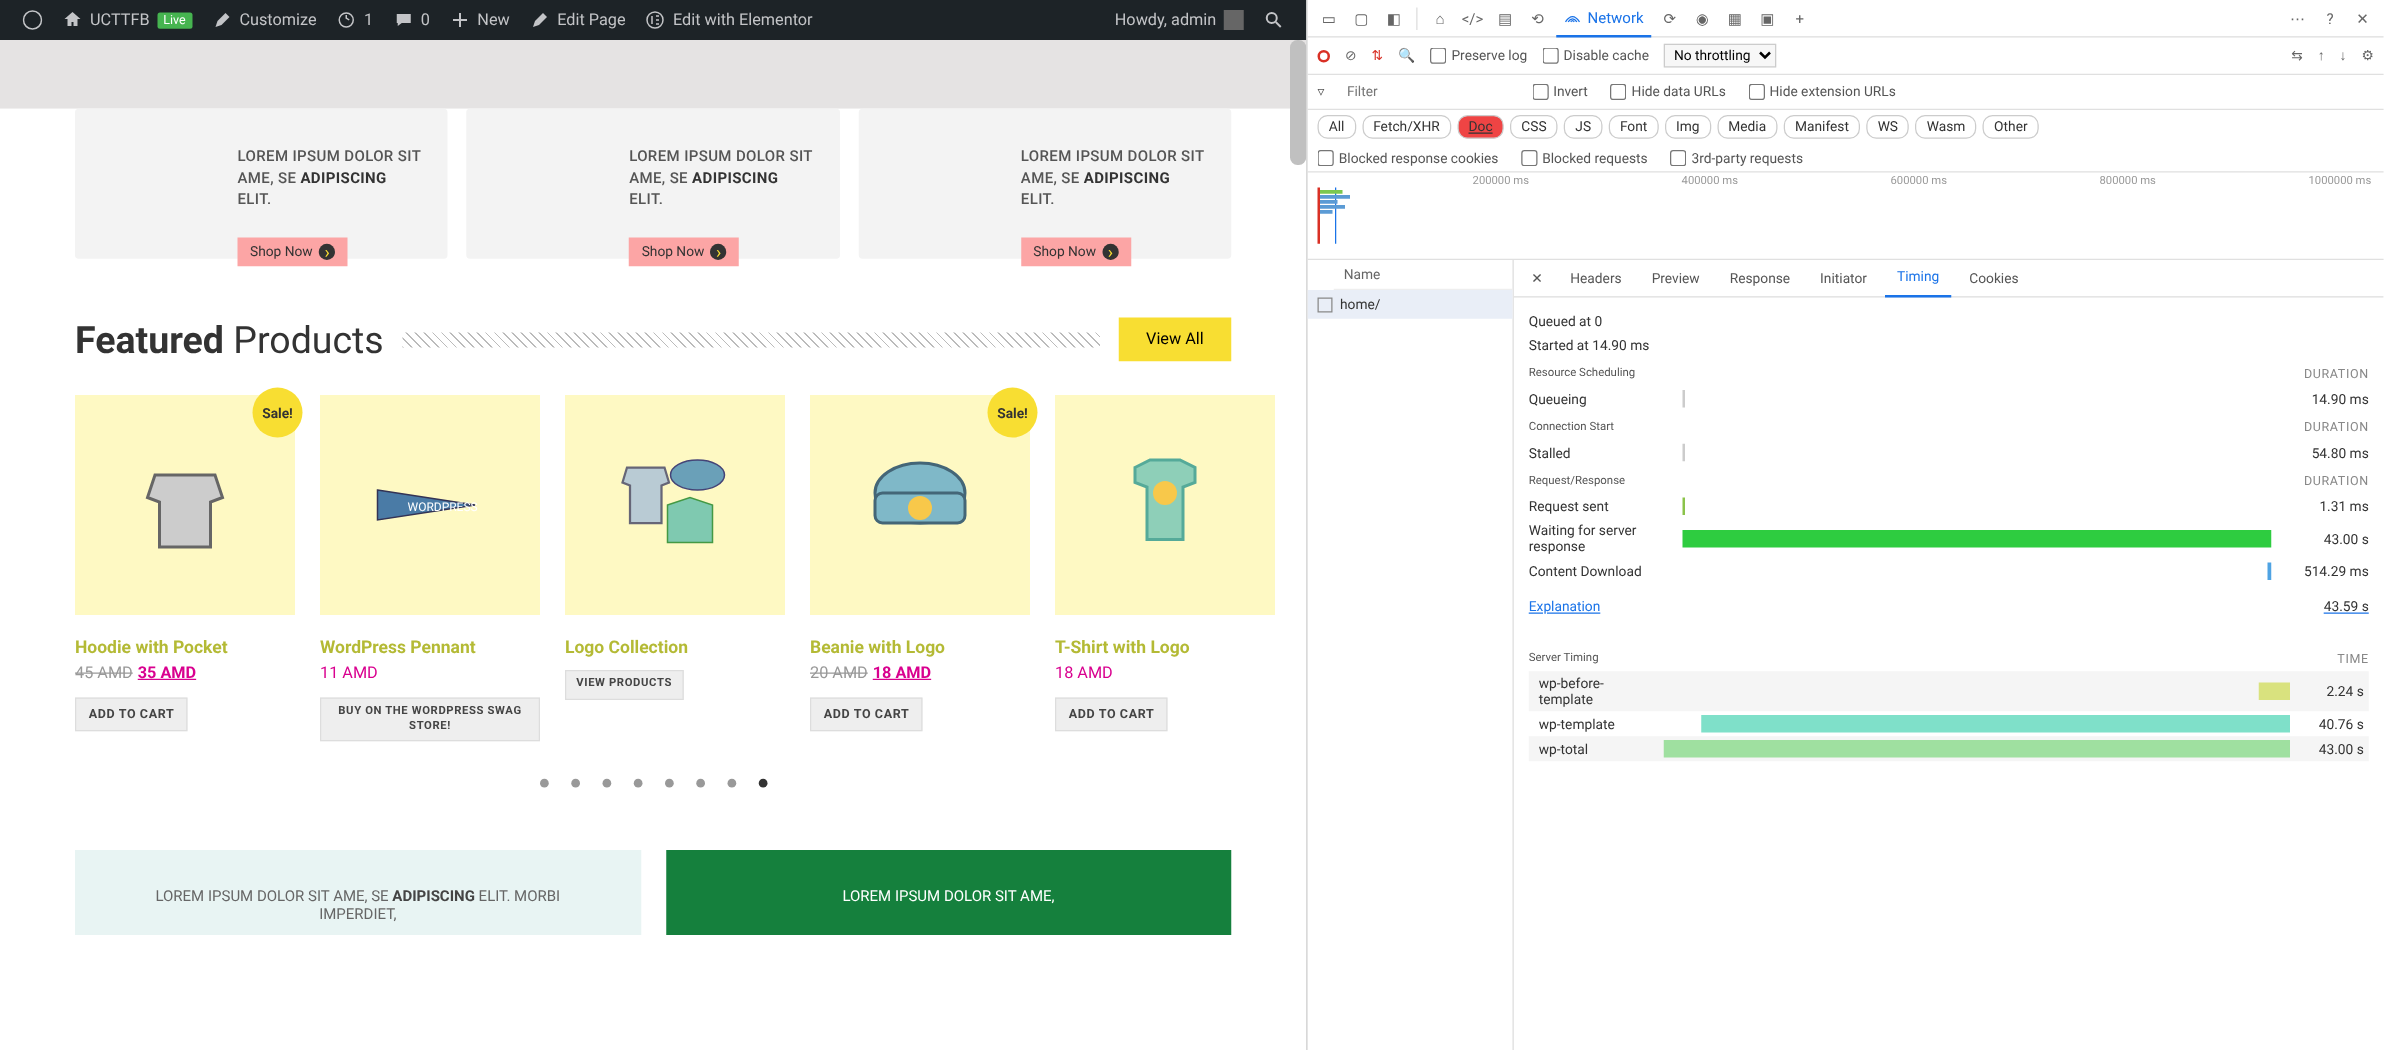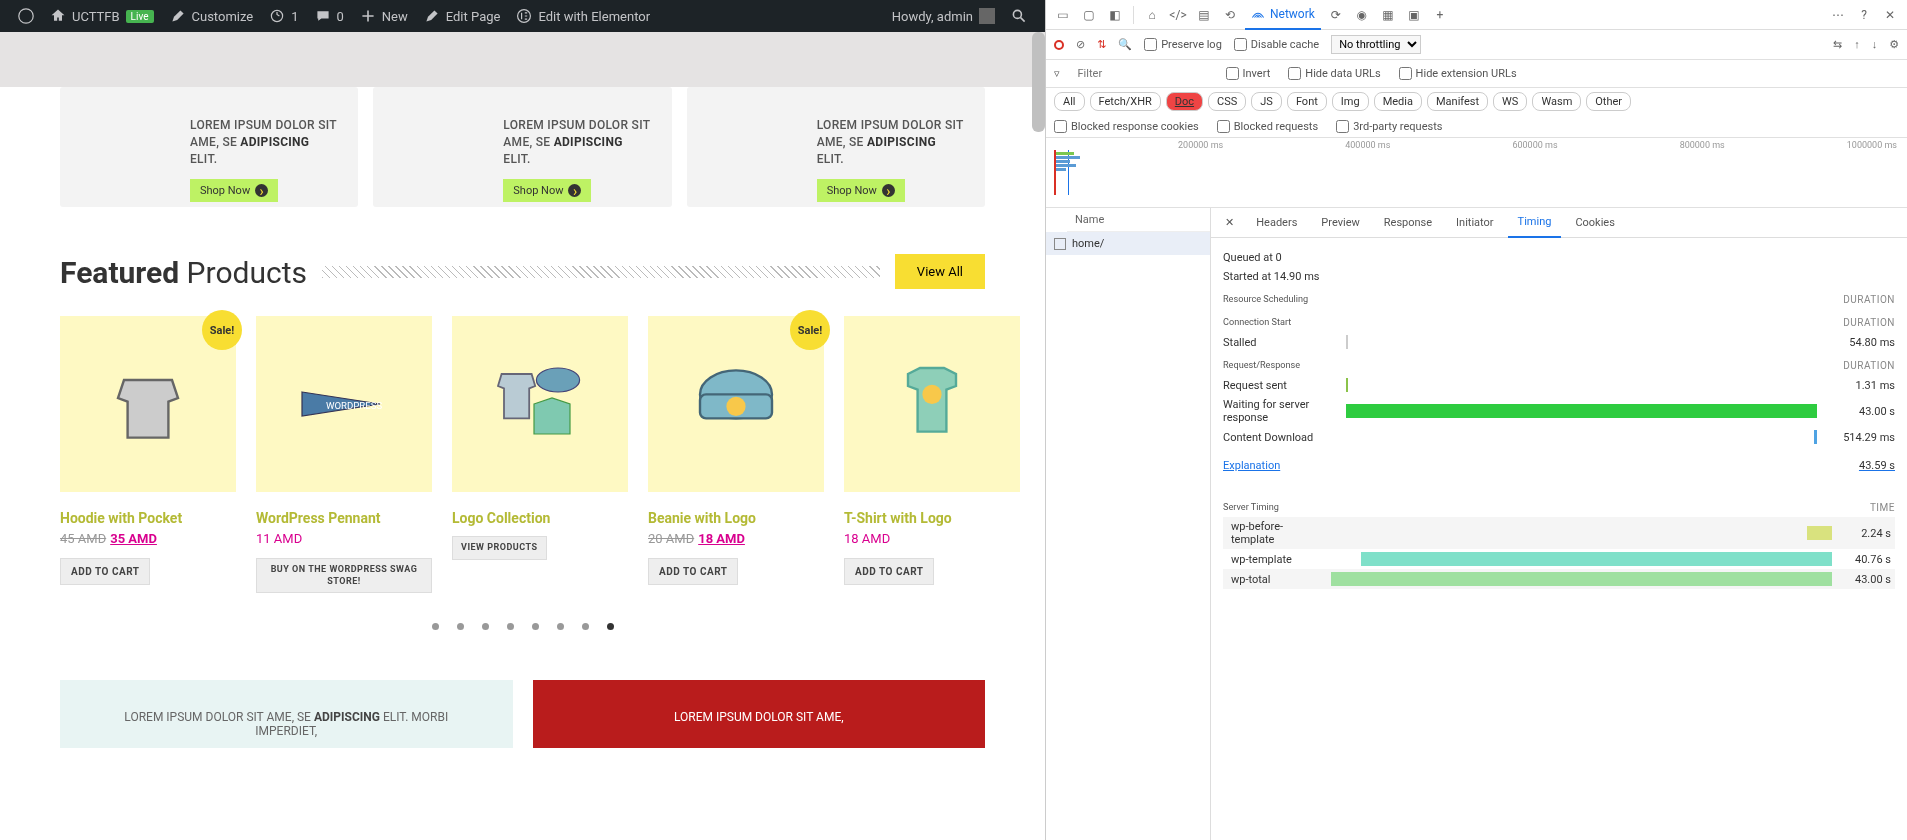--- a/index.html
+++ b/index.html
@@ -14,21 +14,21 @@
 .adminbar .avatar { width:16px; height:16px; background:#666; }
 .adminbar svg { width:16px; height:16px; fill:#c3c4c7; }
 
 .page-body { background:#e5e3e3; height:55px; }
 .content { background:#fff; padding:0 60px; }
 
 .promo-row { display:flex; gap:15px; padding:0 0 20px 0; }
 .promo { flex:1; background:#f3f3f3; border-radius:3px; padding:30px 20px 20px 130px; position:relative; height:120px; }
 .promo h4 { font-size:12px; font-weight:500; color:#555; line-height:1.4; font-family:Arial; letter-spacing:0.3px; }
 .promo h4 b { font-weight:700; color:#333; }
-.shop-btn { display:inline-flex; align-items:flex-start; gap:5px; background:#bef264; color:#333; font-size:11px; padding:5px 10px; border:none; cursor:pointer; margin-top:12px; }
+.shop-btn { display:inline-flex; align-items:flex-start; gap:5px; background:#fca5a5; color:#333; font-size:11px; padding:5px 10px; border:none; cursor:pointer; margin-top:23px; }
 .shop-btn::after { content:"›"; font-size:14px; background:#333; color:#f8de32; width:13px; height:13px; display:inline-flex; align-items:center; justify-content:center; border-radius:50%; }
 
 .featured-head { display:flex; align-items:center; gap:15px; padding:25px 0 5px; }
 .featured-head h2 { font-size:30px; font-weight:400; color:#333; font-family:"PT Sans",sans-serif; }
 .featured-head h2 b { font-weight:700; }
 .stripe { flex:1; height:12px; background:repeating-linear-gradient(45deg,#bbb 0 1px,transparent 1px 5px); }
 .featured-head button { background:#f8de32; border:none; padding:10px 22px; font-size:13px; cursor:pointer; }
 
 .products { display:flex; gap:20px; padding:20px 0 10px; }
 .prod { width:176px; position:relative; }
@@ -42,21 +42,21 @@
 .prod .cart-btn { display:inline-block; background:#eee; border:1px solid #ddd; color:#444; font-size:10px; font-weight:700; padding:7px 10px; margin-top:12px; cursor:pointer; letter-spacing:0.5px; }
 .prod .cart-btn.wide { font-size:9px; text-align:center; line-height:1.3; padding:5px 8px; }
 
 .dots { display:flex; gap:18px; justify-content:center; padding:20px 0 30px; }
 .dots span { width:7px; height:7px; border-radius:50%; background:#999; }
 .dots span.active { background:#333; }
 
 .banners { display:flex; gap:20px; padding:20px 0; }
 .banner { flex:1; padding:30px 40px 10px; text-align:center; font-size:12px; color:#666; }
 .banner.light { background:#e8f4f3; }
-.banner.dark { background:#b91c1c; color:#fff; }
+.banner.dark { background:#15803d; color:#fff; }
 .banner b { color:#444; }
 
 
 .devtools { flex:1; height:840px; border-left:1px solid #ccc; display:flex; flex-direction:column; background:#fff; font-size:12px; color:#333; }
 .dt-top { display:flex; align-items:center; height:30px; border-bottom:1px solid #ddd; padding:0 6px; gap:4px; }
 .dt-top .icon { width:22px; height:22px; display:flex; align-items:center; justify-content:center; color:#666; cursor:pointer; }
 .dt-top .sep { width:1px; height:18px; background:#ddd; margin:0 3px; }
 .dt-top .tab { padding:0 6px; height:30px; display:flex; align-items:center; gap:5px; cursor:pointer; color:#555; }
 .dt-top .tab.active { color:#1a73e8; border-bottom:2px solid #1a73e8; }
 .dt-top .spacer { flex:1; }
@@ -432,20 +432,27 @@
       </div>
 
       <div class="timing-body">
         <div class="ln">Queued at 0</div>
         <div class="ln">Started at 14.90 ms</div>
 
         <h5>
             <span>Resource Scheduling</span>
             <span class="dur">DURATION</span>
           </h5>
+        <div class="trow">
+          <span class="lbl">Queueing</span>
+          <span class="barw">
+              <span class="bar" style="left:0;width:2px;background:#ccc"></span>
+            </span>
+          <span class="val">14.90 ms</span>
+        </div>
 
         <h5>
             <span>Connection Start</span>
             <span class="dur">DURATION</span>
           </h5>
         <div class="trow">
           <span class="lbl">Stalled</span>
           <span class="barw">
               <span class="bar" style="left:0;width:2px;background:#ccc"></span>
             </span>

